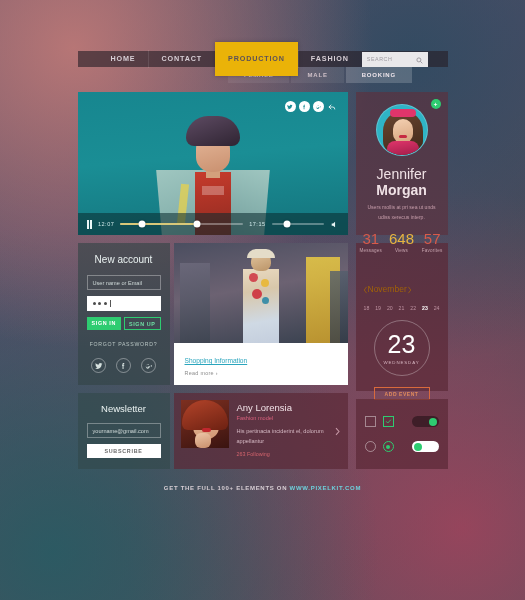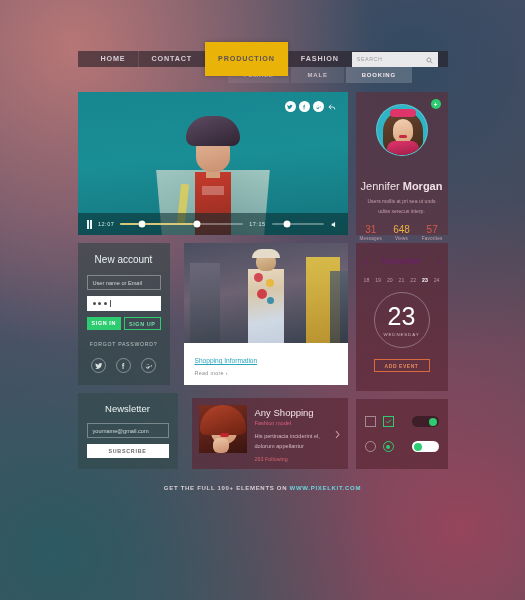--- a/index.html
+++ b/index.html
@@ -20,21 +20,21 @@
   
   .header { text-align:center; padding-top:32px; }
   .kit-title { font-size:19px; font-weight:bold; letter-spacing:1.3px; color:#ffffff;
                text-shadow:0 1px 2px rgba(0,0,0,.35); }
   .kit-sub { margin-top:7px; font-size:10px; font-weight:bold; letter-spacing:.9px; color:#6ed2dd; }
   .kit-sub .sep { color:#9fd9e2; margin:0 2px; }
 
   
   .navwrap { width:370px; margin:19px auto 0; position:relative; }
   .navbar { height:16px; background:rgba(38,30,38,.62); display:flex; align-items:center;
-            padding:0 10px; position:relative; }
+            padding:0 20px; position:relative; }
   .navitem { flex:0 0 auto; padding:0 13px; height:32px; line-height:32px; font-size:7.2px;
              font-weight:bold; letter-spacing:.85px; color:#d8cfd6; position:relative; }
   .navitem + .navitem::before { content:""; position:absolute; left:0; top:7px; bottom:7px;
              width:1px; background:rgba(255,255,255,.10); }
   .navitem.active { background:#eab308; color:#5c5258; height:34px; line-height:34px;
              margin-top:-1px; box-shadow:0 0 4px rgba(0,0,0,.25); }
   .navitem.active::before { display:none; }
   .navsearch { margin-left:auto; width:88px; height:15px; background:#e9e8ea;
                display:flex; align-items:center; padding:0 5px; }
   .navsearch .ph { font-size:5.3px; letter-spacing:.6px; color:#9e9aa0; flex:1; }
@@ -83,21 +83,21 @@
   .track { position:relative; height:2px; background:rgba(255,255,255,.33); border-radius:1px; }
   .track .fill { position:absolute; left:0; top:0; bottom:0; border-radius:1px; background:#d8c879; }
   .track .knob { position:absolute; top:50%; width:7px; height:7px; border-radius:50%;
                  background:#fff; transform:translate(-50%,-50%); box-shadow:0 0 2px rgba(0,0,0,.4); }
   .t-prog { flex:1; }
   .t-vol { width:52px; }
   .vspk svg { width:9px; height:9px; }
   .vend { font-size:5.5px; color:#cfe9ea; letter-spacing:.5px; }
 
   
-  .row2 { display:flex; gap:14px;align-items:flex-end; }
+  .row2 { display:flex; gap:4px; }
   .acct { width:92px; background:rgba(50,68,70,.62); padding:11px 9px 12px; }
   .acct h3 { font-size:10px; font-weight:normal; color:#eaf2f1; text-align:center; margin-bottom:10px; }
   .inp { height:15px; border:1px solid rgba(255,255,255,.33); background:transparent;
          display:flex; align-items:center; padding:0 5px; font-size:5.6px; color:#cfd9d8; margin-bottom:6px; }
   .inp.filled { background:#fff; border-color:#fff; }
   .dots { display:flex; gap:2.5px; }
   .dots i { width:3px; height:3px; border-radius:50%; background:#4b4b4b; display:block; }
   .caret { width:1px; height:7px; background:#555; margin-left:3px; }
   .btnrow { display:flex; gap:3px; margin-top:4px; }
   .btn { flex:1; height:13px; line-height:13px; text-align:center; font-size:5.4px;
@@ -129,21 +129,21 @@
   .mdl.l { left:6px; width:30px; height:80px; background:linear-gradient(170deg,#6d6a7c,#3d4450); opacity:.85; }
   .mdl.r { right:8px; width:34px; height:86px; background:linear-gradient(170deg,#e4c646,#c79b2c); opacity:.9; }
   .mdl.r2 { right:0px; width:18px; height:72px; background:linear-gradient(170deg,#55606e,#343c48); opacity:.8; }
   .newsbody { padding:10px 11px 9px; }
   .newsbody h2 { font-size:13px; font-weight:normal; color:#3b3b3b; letter-spacing:.1px; }
   .newsbody h2 b { font-weight:bold; }
   .newslink { display:block; margin-top:4px; font-size:6.6px; color:#2aa5bd; }
   .readmore { margin-top:6px; font-size:5.4px; color:#8d8d8d; letter-spacing:.3px; }
 
   
-  .news2 { width:100px; background:rgba(50,72,74,.62); padding:10px 9px 11px; }
+  .news2 { width:92px; background:rgba(50,72,74,.62); padding:10px 9px 11px; }
   .news2 h3 { font-size:9.5px; font-weight:normal; color:#eaf2f1; text-align:center; margin-bottom:9px; }
   .btn-white { background:#fff; color:#6a6a6a; height:14px; line-height:14px; text-align:center;
                font-size:5.4px; font-weight:bold; letter-spacing:.7px; }
 
   
   .person { flex:1; background:rgba(92,42,56,.72); display:flex; padding:7px; gap:8px; align-items:flex-start; }
   .pthumb { width:48px; height:48px; flex:0 0 48px; position:relative; overflow:hidden;
             background:linear-gradient(160deg,#7d2f20,#3a1410); }
   .pthumb .pf { position:absolute; left:12px; top:5px; width:26px; height:34px; border-radius:13px 13px 12px 12px;
             background:linear-gradient(165deg,#f0cbae,#cf9571); }
@@ -168,31 +168,31 @@
   .pavatar { width:52px; height:52px; border-radius:50%; margin:0 auto; position:relative; overflow:hidden;
              background:#2fb4c6; border:1.5px solid rgba(255,255,255,.22); }
   .pavatar .bow { position:absolute; left:13px; top:4px; width:26px; height:8px; border-radius:5px; background:#e0356b; z-index:3; }
   .pavatar .hair { position:absolute; left:6px; top:6px; width:40px; height:44px; border-radius:20px 20px 14px 14px;
              background:linear-gradient(160deg,#6b4631,#40281a); }
   .pavatar .face { position:absolute; left:16px; top:14px; width:20px; height:24px; border-radius:10px 10px 9px 9px;
              background:linear-gradient(165deg,#f4d0b2,#d6a37c); z-index:2; }
   .pavatar .lip { position:absolute; left:22px; top:30px; width:8px; height:3px; border-radius:3px; background:#c62a42; z-index:3; }
   .pavatar .top { position:absolute; left:10px; bottom:0; width:32px; height:14px; border-radius:8px 8px 0 0;
              background:linear-gradient(170deg,#e0356b,#a21d4a); z-index:2; }
-  .pnm { text-align:center; font-size:11px; color:#f0e2e6; margin-top:24px; font-weight:300; }
+  .pnm { text-align:center; font-size:14px; color:#f0e2e6; margin-top:10px; font-weight:300; }
   .pnm b { font-weight:bold; }
   .pbio { text-align:center; font-size:5.1px; line-height:1.9; color:#c79eab; margin-top:5px; padding:0 9px; }
   .pstats { display:flex; margin-top:8px; }
   .pstat { flex:1; text-align:center; }
-  .pstat .n { font-size:10px; }
+  .pstat .n { font-size:15px; }
   .pstat .l { font-size:4.6px; color:#c3a0ab; margin-top:1px; letter-spacing:.2px; }
 
   
   .cal { height:148px; background:rgba(92,42,56,.72); padding:9px 7px 8px; }
-  .calhead { display:flex; align-items:center; justify-content:space-between; color:#701a75; }
+  .calhead { display:flex; align-items:center; color:#a16207;margin-top:28px; }
   .calhead .m { font-size:8.5px; font-weight:300; }
   .calhead svg { width:5px; height:8px; }
   .caldays { display:flex; justify-content:space-between; margin-top:7px; padding:0 1px; }
   .caldays span { font-size:5.2px; color:#bf93a2; }
   .caldays span.on { color:#fff; font-weight:bold; }
   .calcirc { width:56px; height:56px; margin:9px auto 0; border-radius:50%;
              border:1px solid rgba(255,255,255,.30); display:flex; flex-direction:column;
              align-items:center; justify-content:center; }
   .calcirc .d { font-size:25px; font-weight:300; color:#fff; line-height:1; }
   .calcirc .w { font-size:4.4px; letter-spacing:.9px; color:#d6b5c0; margin-top:3px; }
@@ -381,21 +381,21 @@
       </div>
 
       <div class="person">
         <div class="pthumb">
           <div class="pf"></div>
             <div class="ph2"></div>
             <div class="plip"></div>
             <div class="phand"></div>
         </div>
         <div class="pinfo">
-          <div class="pname">Any Shopping</div>
+          <div class="pname">Any Lorensia</div>
           <div class="prole">Fashion model</div>
           <div class="pdesc">His pertinacia inciderint el, dolorum appellantur</div>
           <div class="pfoll">263 Following</div>
         </div>
         <span class="pchev">
           <svg viewBox="0 0 8 12" fill="none" stroke="currentColor" stroke-width="1.4">
               <path d="M2 1.5L6 6l-4 4.5"></path>
             </svg>
         </span>
       </div>

